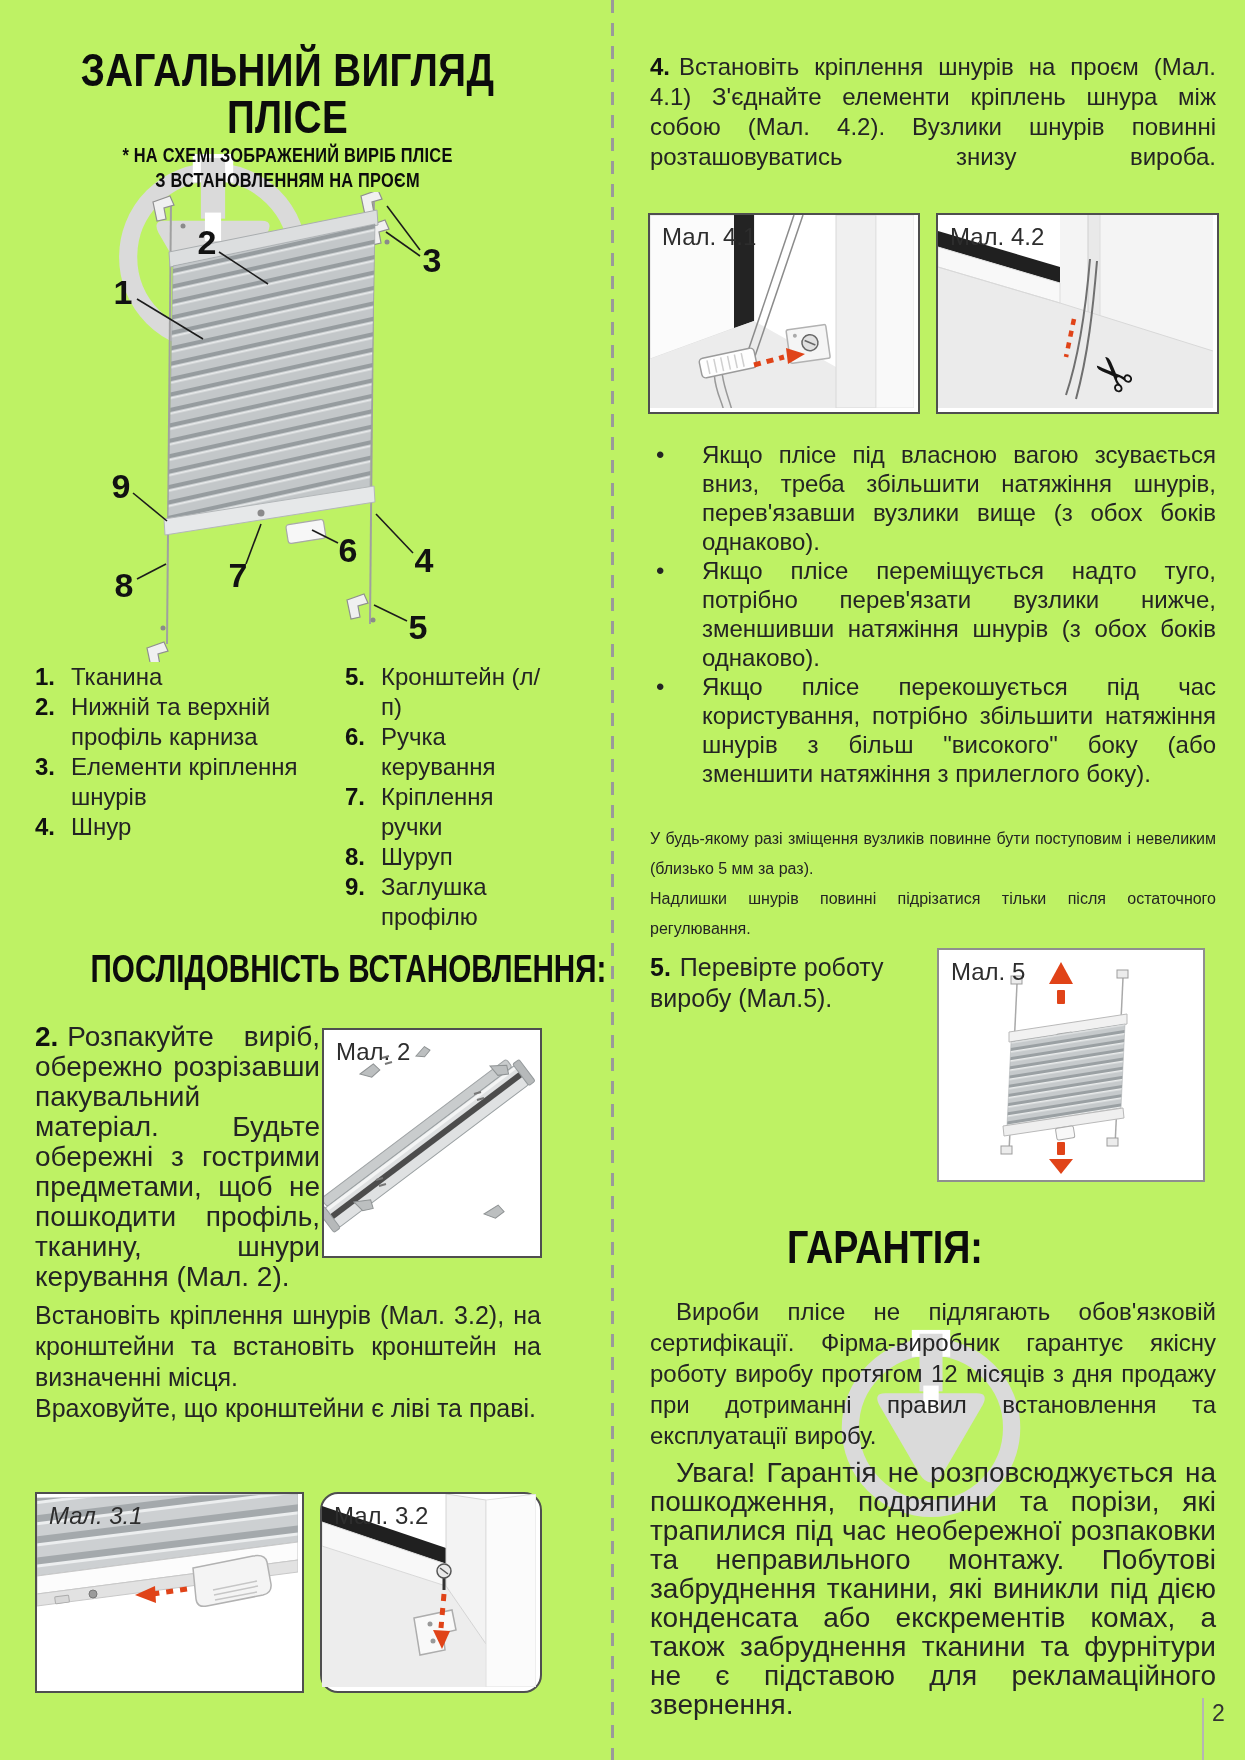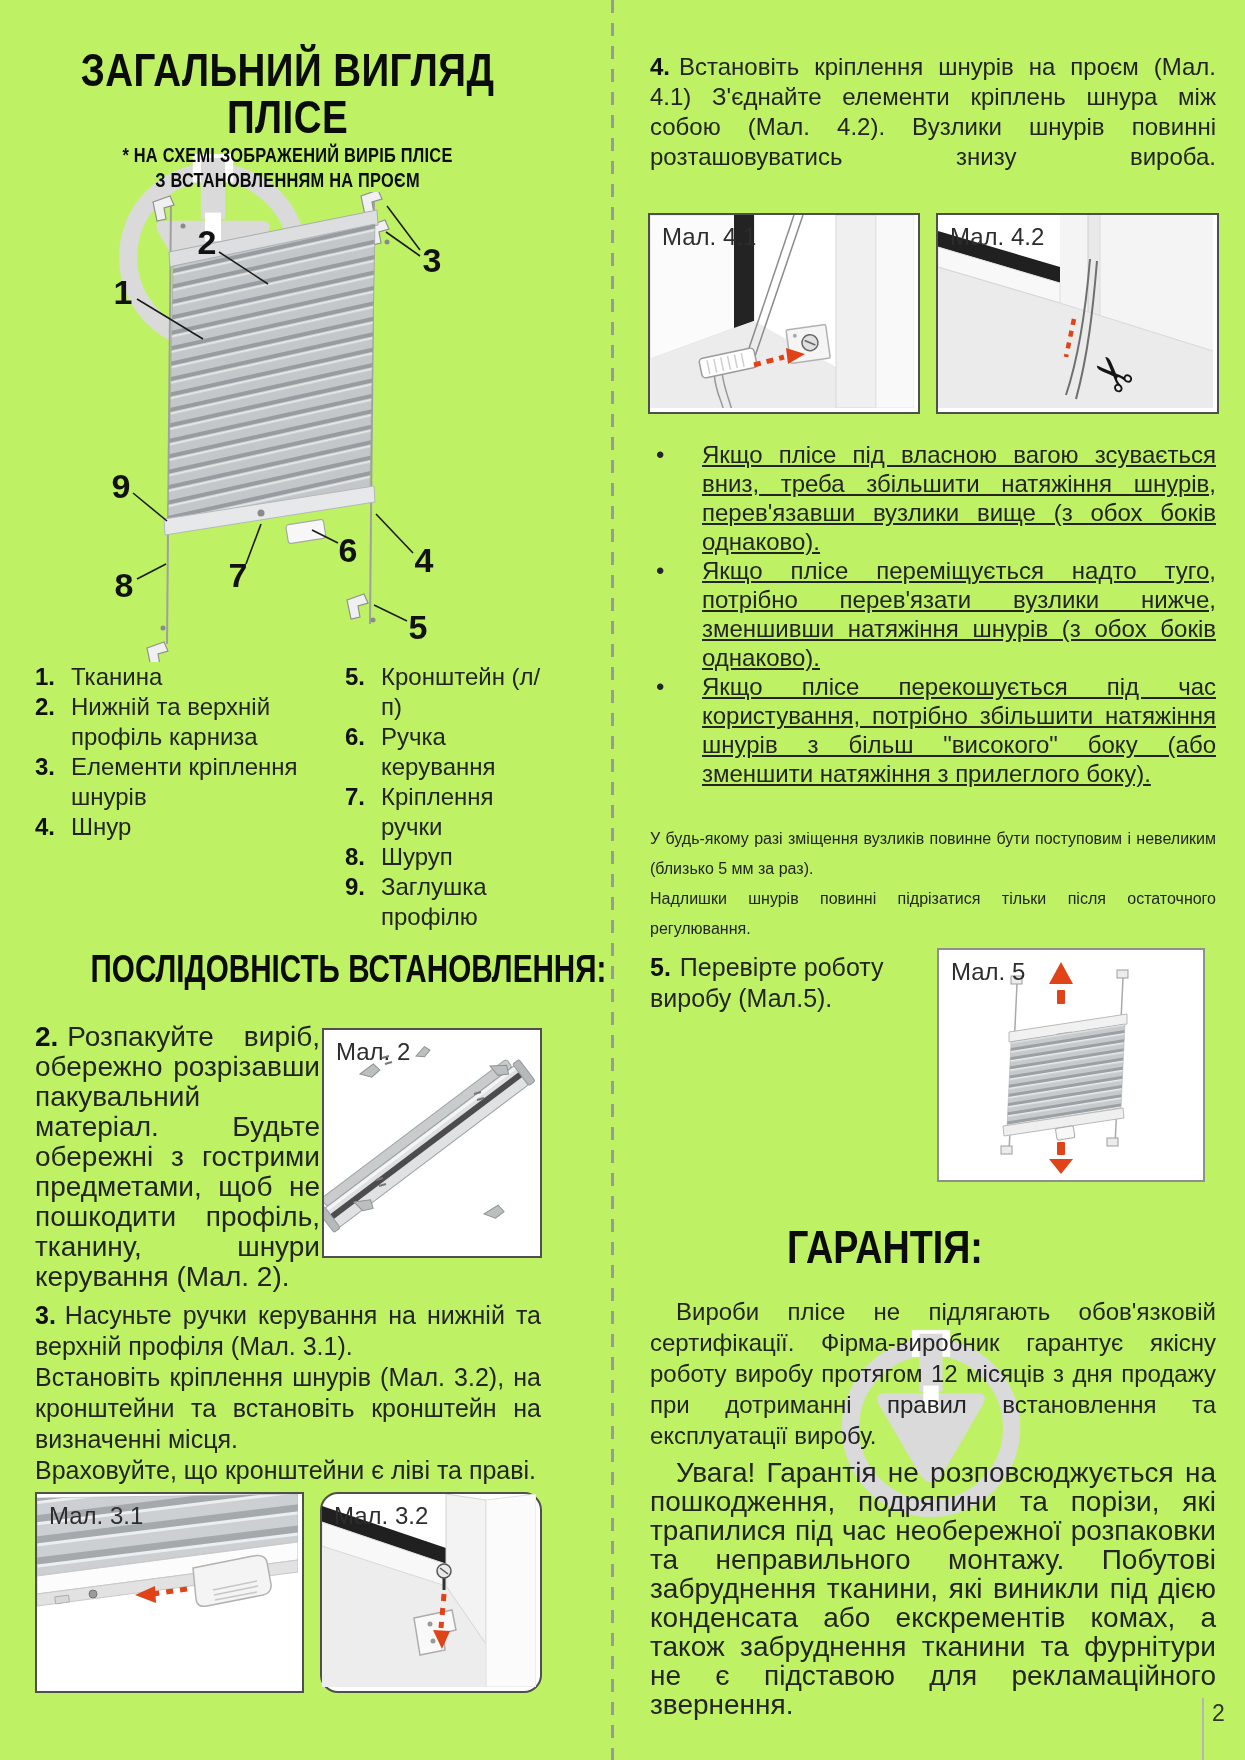--- a/index.html
+++ b/index.html
@@ -15,21 +15,21 @@
   .t2{font-size:21px;line-height:25px;letter-spacing:.3px;}
   .h2{font-size:38px;line-height:42px;}
   .h3{font-size:46px;line-height:50px;}
   .jt{text-align:justify;}
   .stepnum{font-weight:700;color:#111;margin-right:9px;}
   .step2{font-size:28px;line-height:30px;}
   .step3{font-size:25px;line-height:31px;}
   .p4{font-size:24px;line-height:30px;text-align-last:justify;}
   .bul{display:flex;}
   .bul .dot{width:46px;flex:none;padding-left:6px;font-size:24px;}
-  .bul .btxt{flex:1;text-align:justify;text-decoration:underline;}
+  .bul .btxt{flex:1;text-align:justify;}
   .bullets{font-size:24px;line-height:29px;}
   .notes{font-size:16px;line-height:30px;}
   .step5{font-size:25px;line-height:31px;}
   .war1{font-size:24px;line-height:31px;text-indent:26px;}
   .war2{font-size:28px;line-height:29px;text-indent:26px;}
   .leg{display:flex;font-size:24px;line-height:30px;}
   .leg .num{width:36px;flex:none;font-weight:700;color:#111;}
   .figbox{position:absolute;border:2px solid #4f4f4f;background:#fff;z-index:1;}
   .figbox.light{border-color:#8f8f8f;}
   .figbox svg{position:absolute;left:0;top:0;}
@@ -199,26 +199,25 @@
       </g>
       <g stroke="#777" stroke-width="2">
         <path d="M58,28 l7,-2 M61,34 l7,-2"></path>
         <path d="M150,64 l7,-2 M153,70 l7,-2"></path>
         <path d="M52,150 l7,-2 M55,156 l7,-2"></path>
       </g>
     </svg>
   </div>
 
   <div class="abs step3 jt z1" style="left:35px;top:1300px;width:506px;">
-    <div><b class="stepnum">3.</b><span>Насуньте ручки керування на нижній та верхній профіля (Мал. 3.1).</span></div>
     <div>Встановіть кріплення шнурів (Мал. 3.2), на кронштейни та встановіть кронштейн на визначенні місця.</div>
     <div>Враховуйте, що кронштейни є ліві та праві.</div>
   </div>
 
-  <div class="figbox" style="left:35px;top:1492px;width:265px;height:197px;">
+  <div class="figbox" style="left:35px;top:1492px;width:265px;height:197px;font-style:italic;">
     <div class="figcap">Мал. 3.1</div>
     <svg width="261" height="193" viewBox="0 0 261 193">
       <defs>
         <pattern id="p31" width="12" height="21" patternUnits="userSpaceOnUse" patternTransform="rotate(-7)">
           <rect width="12" height="21" fill="#cdd0d2"></rect>
           <rect width="12" height="7" fill="#a4a9ac"></rect>
           <rect y="7" width="12" height="3" fill="#eceeef"></rect>
         </pattern>
       </defs>
       <polygon points="0,4 261,0 261,48 0,82" fill="url(#p31)" stroke="#b0b4b6" stroke-width="0.6"></polygon>

